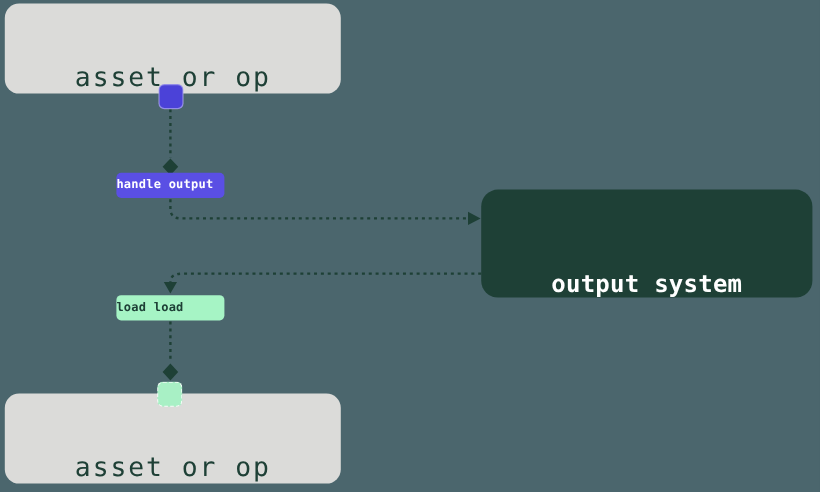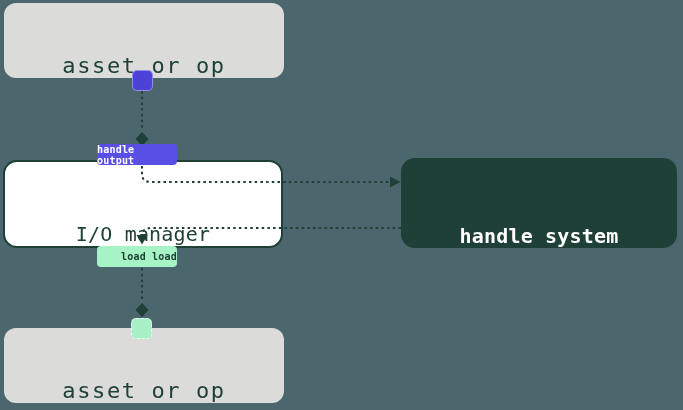--- a/index.html
+++ b/index.html
@@ -51,22 +51,22 @@
     background: #4B42D8;
     border: 1px solid rgba(255,255,255,0.40);
   }
   .handle-input {
     left: 131px; top: 318px;
     background: #A8F0C5;
     border: 1.5px dashed rgba(255,255,255,0.85);
   }
 
   .edge-label {
-    position: absolute; left: 97px; width: 80px; height: 21px;
-    display: flex; align-items: center; justify-content: flex-end;
+    position: absolute; left: 97px; width: 90px; height: 21px;
+    display: flex; align-items: center; justify-content: flex-start;
     border-radius: 4px;
     font-size: 10px; font-weight: bold; letter-spacing: 0.2px;
   }
   .label-handle-output {
     top: 144px;
     background: #5A4FE4; color: #FFFFFF;
   }
   .label-load-input {
     top: 246px;
     background: #A6F4C5; color: #1E4036;
@@ -74,26 +74,23 @@
 </style>
 </head>
 <body>
 
 <div class="canvas">
 
   <div class="node node-asset top">
     <span>asset or op</span>
   </div>
 
-  <div class="node node-io">
-    <span>I/O manager</span>
-  </div>
 
   <div class="node node-storage">
-    <span>handle system</span>
+    <span>output system</span>
   </div>
 
   <div class="node node-asset bottom">
     <span>asset or op</span>
   </div>
 
   <svg class="edge-layer" width="683" height="410" viewBox="0 0 683 410">
     <g stroke="#1E4036" stroke-width="2" fill="none" stroke-dasharray="2.5 3.2">
       <path d="M142,91 V131"></path>
       <path d="M142,166 V174 Q142,182 151,182 H389"></path>

